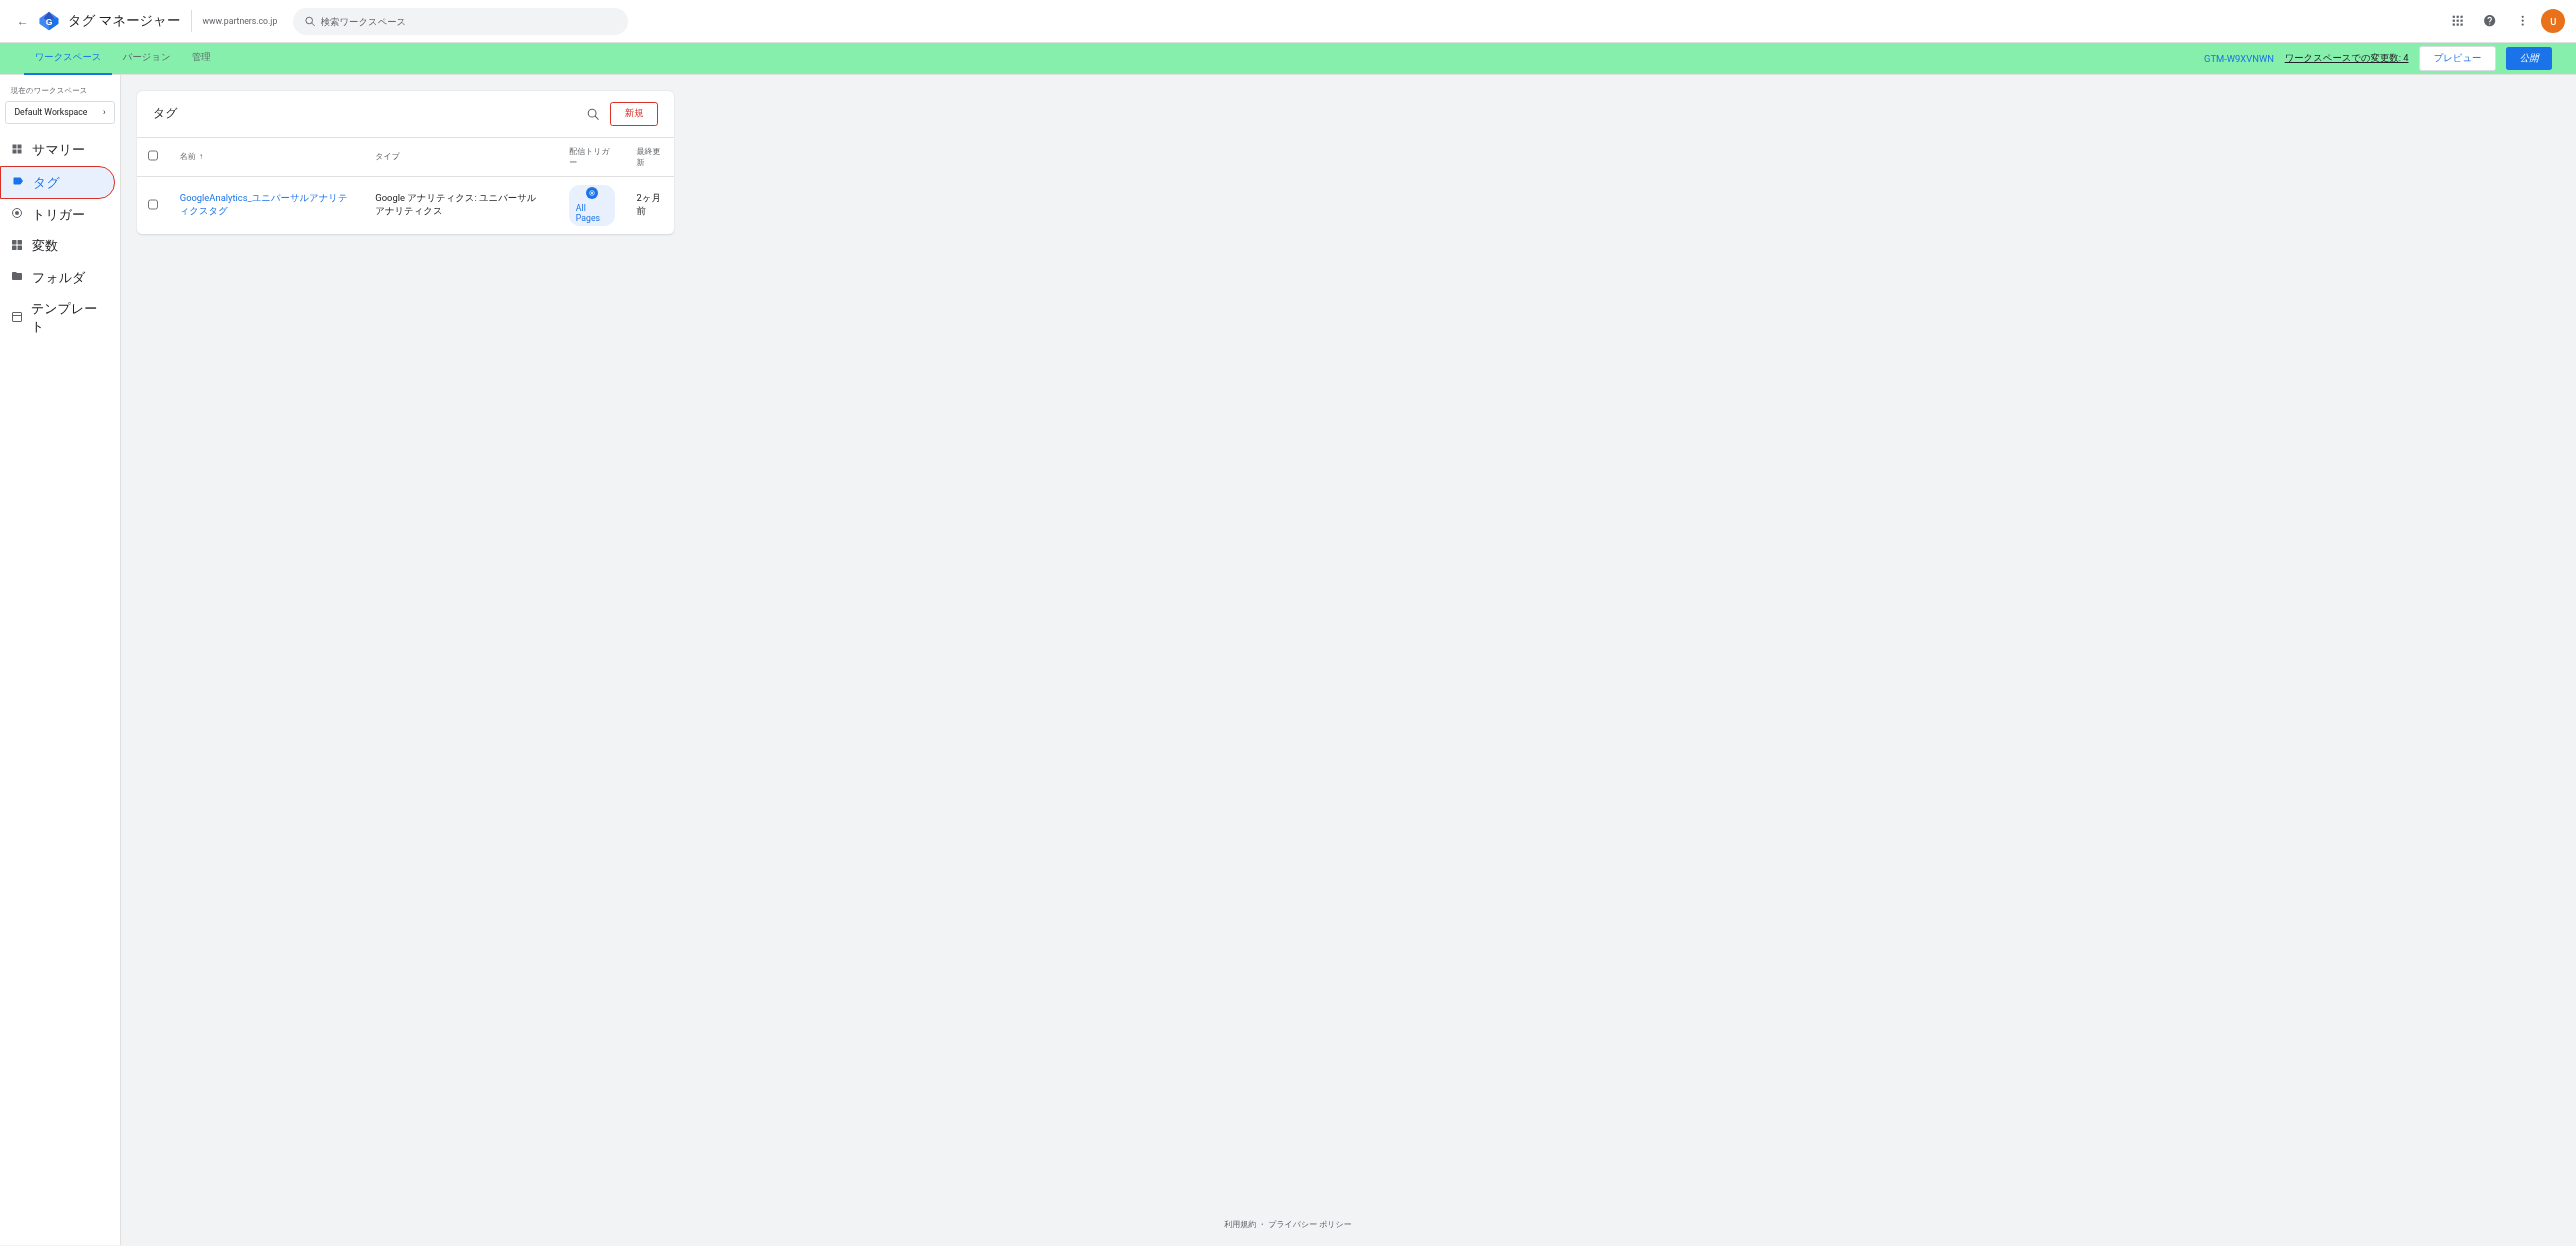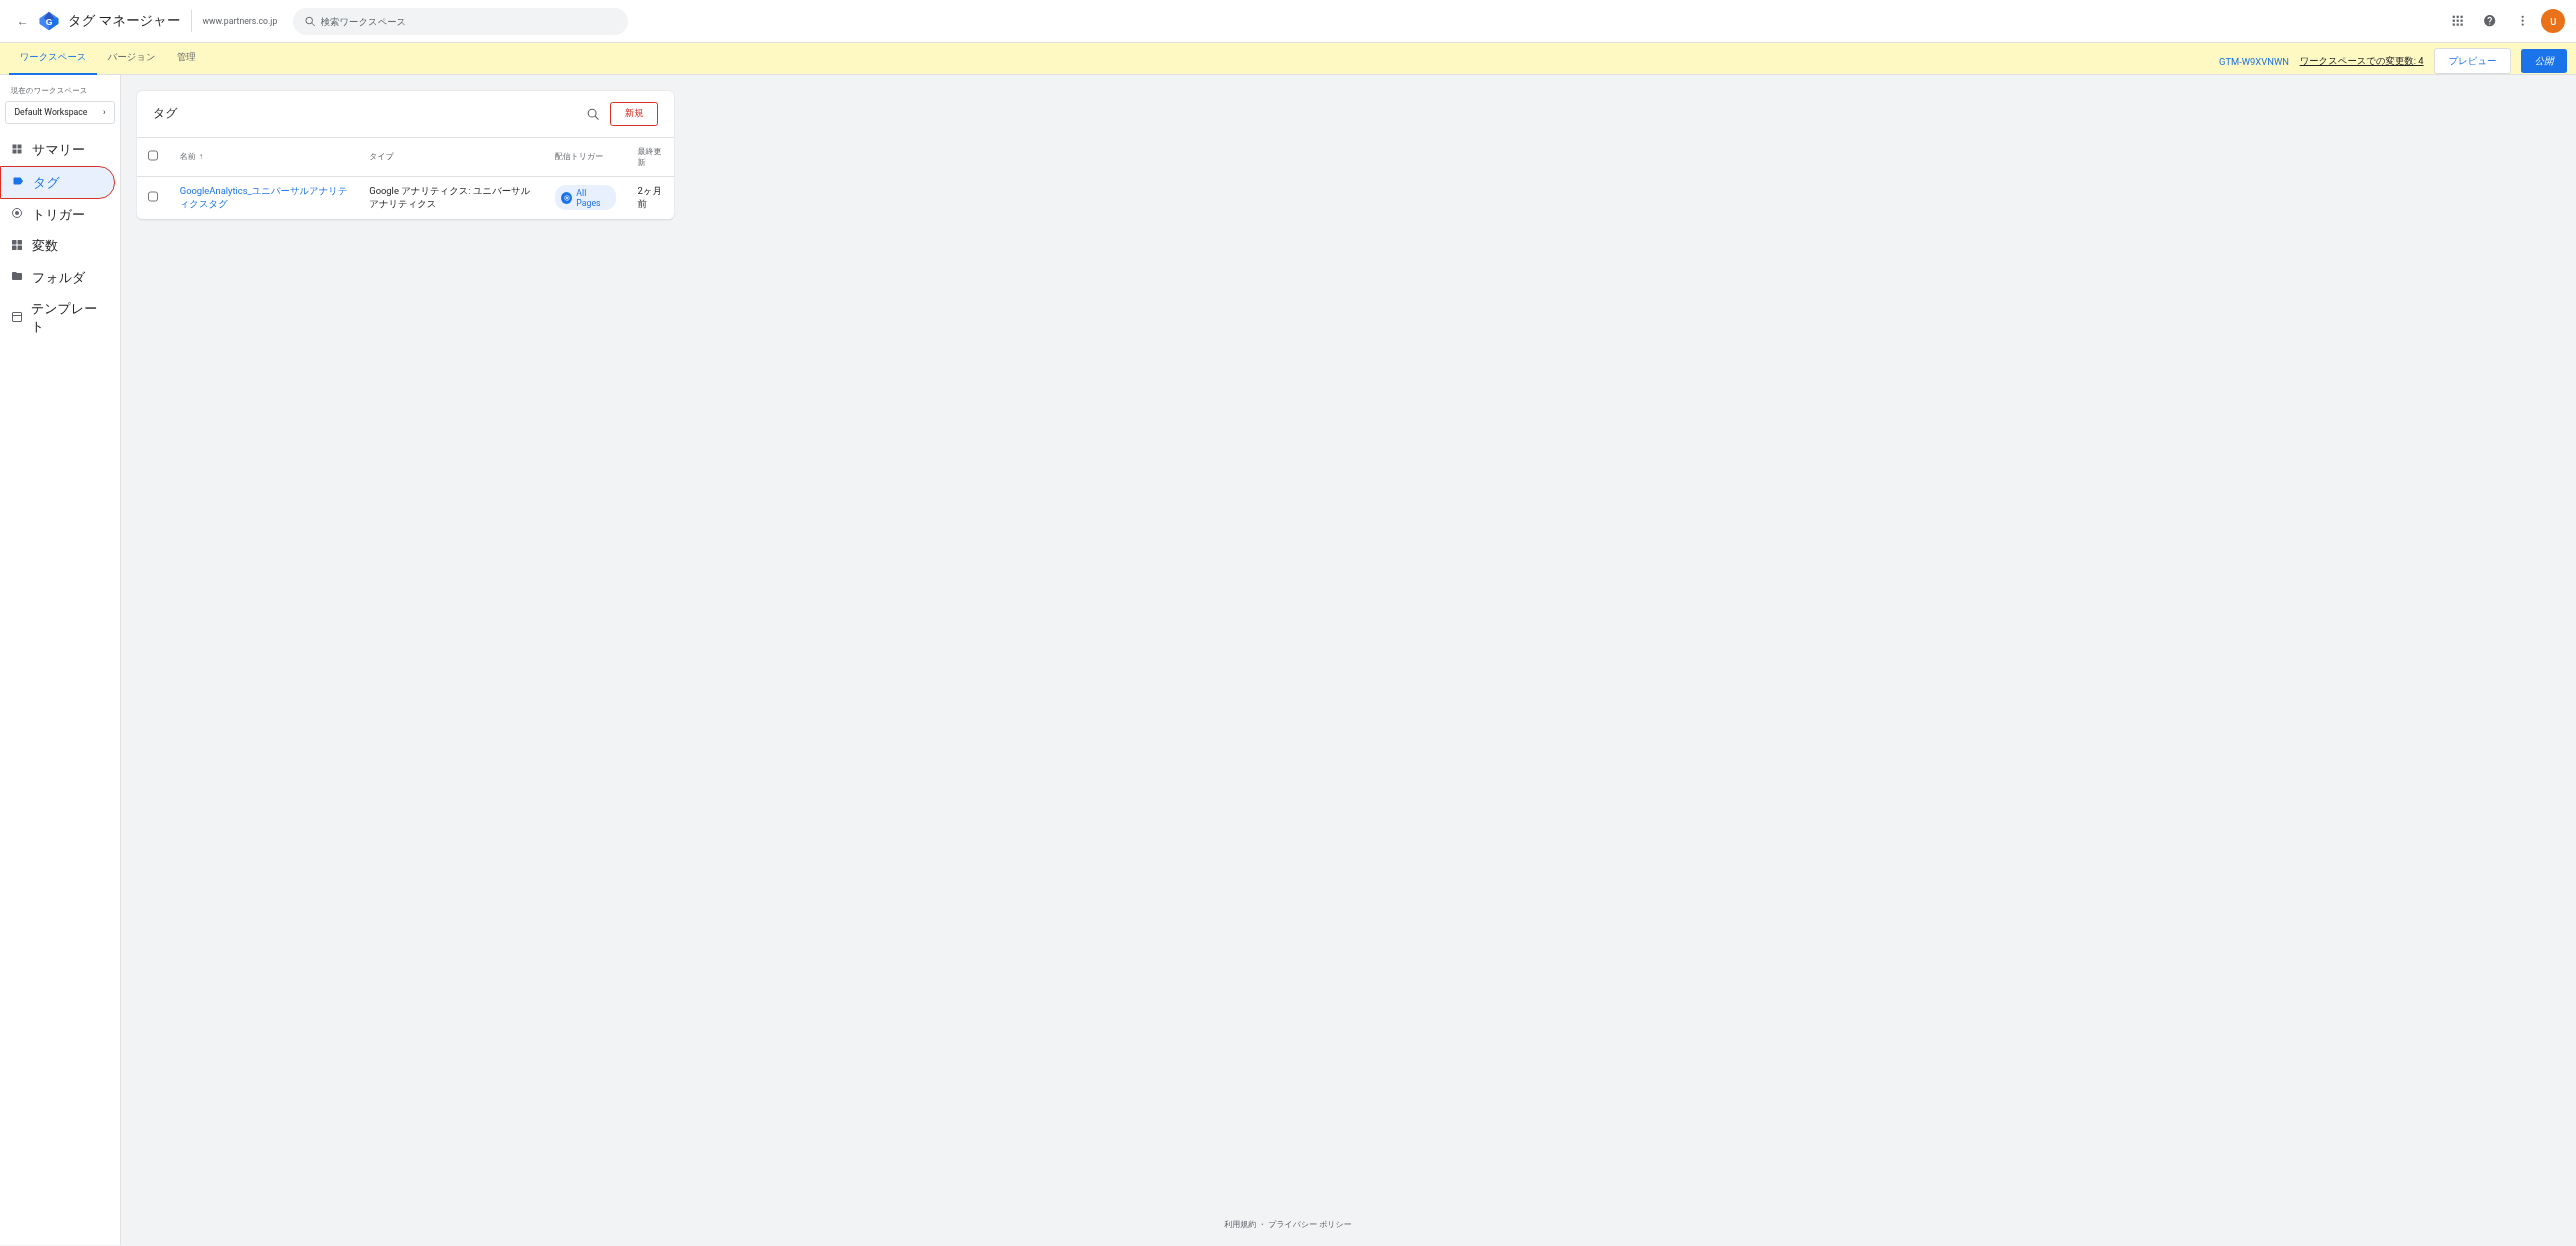--- a/index.html
+++ b/index.html
@@ -80,24 +80,24 @@
       border-radius: 50%;
       background: #e8711a;
       display: flex; align-items: center; justify-content: center;
       color: #fff; font-size: 9.4px; font-weight: 500;
       cursor: pointer;
     }
 
     
     .nav-tabs {
       display: flex;
-      align-items: flex-end;
-      background: #fef9c3;
+      align-items: center;
+      background: #86efac;
       border-bottom: 0.7px solid #e0e0e0;
-      padding: 0 9px;
+      padding: 0 24px;
       height: 32px;
     }
     .nav-tab {
       padding: 0 10.7px;
       height: 32px;
       display: flex; align-items: center;
       font-size: 9.4px;
       color: #5f6368;
       cursor: pointer;
       border-bottom: 2px solid transparent;
@@ -270,20 +270,21 @@
       text-decoration: none;
       cursor: pointer;
     }
     .trigger-badge {
       display: inline-flex; align-items: center; gap: 4px;
       background: #e8f0fe;
       border-radius: 10.7px;
       padding: 2.7px 6.7px;
       font-size: 8.7px;
       color: #1a73e8;
+      flex-direction: column;
     }
     .trigger-icon {
       width: 12px; height: 12px;
       background: #1a73e8;
       border-radius: 50%;
       display: flex; align-items: center; justify-content: center;
       color: #fff;
       font-size: 7.4px;
     }
     .sort-icon { font-size: 8px; margin-left: 1.3px; }

